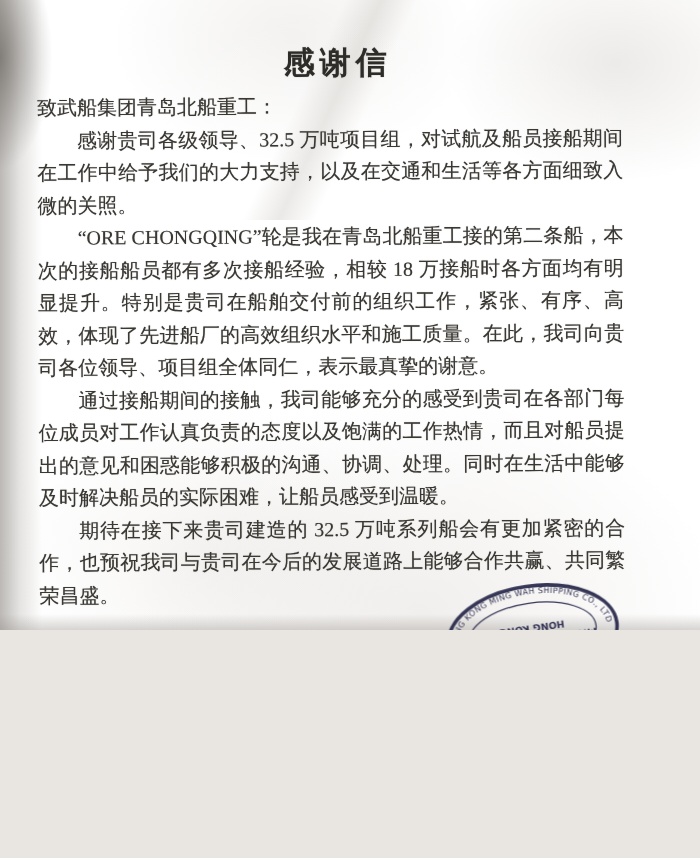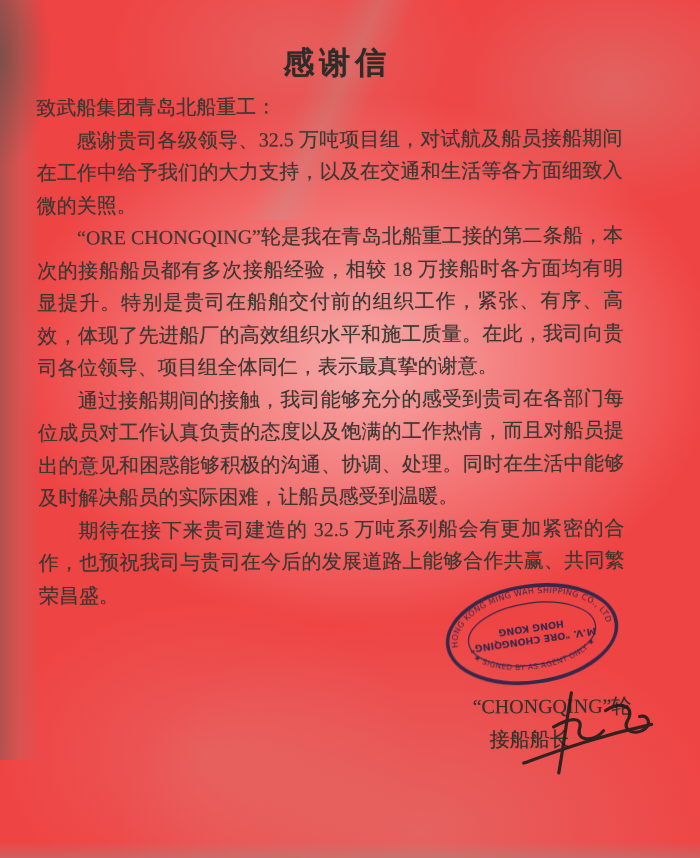--- a/index.html
+++ b/index.html
@@ -4,22 +4,22 @@
 <style>
   html,body{margin:0;padding:0;}
   body{
     width:700px;height:858px;
     background:#e9e6e2;
     font-family:"Liberation Serif","DejaVu Serif",serif;
     overflow:hidden;
   }
   .page{
     position:relative;
-    width:700px;height:858px;
-    background-color:#ef4444;
+    width:700px;height:630px;
+    background-color:#ffffff;
     overflow:hidden;
   }
   
   .texture{
     position:absolute;inset:0;pointer-events:none;
     background:
       radial-gradient(500px 380px at 52% 42%, rgba(255,255,255,0.55), rgba(255,255,255,0) 70%),
       radial-gradient(240px 170px at 88% 10%, rgba(188,182,174,0.28), rgba(188,182,174,0) 70%),
       radial-gradient(420px 300px at 60% 97%, rgba(199,191,183,0.25), rgba(199,191,183,0) 72%),
       radial-gradient(300px 220px at 30% 88%, rgba(205,196,188,0.18), rgba(205,196,188,0) 70%),

